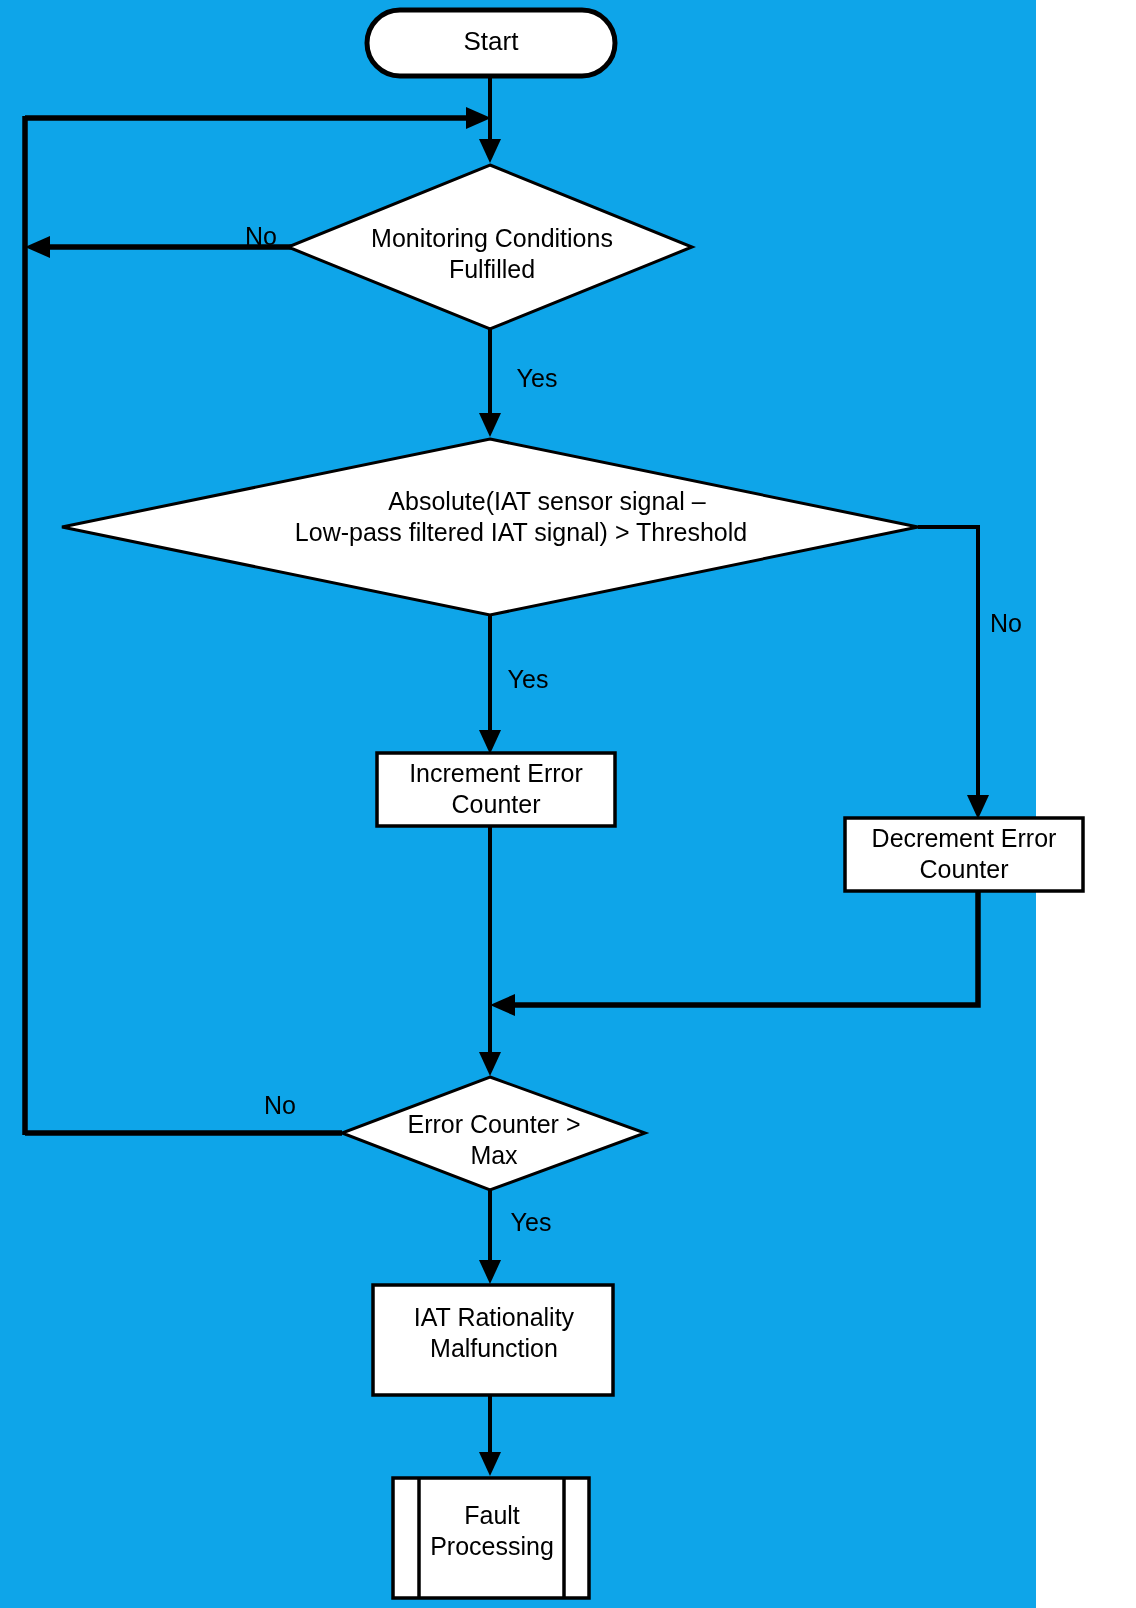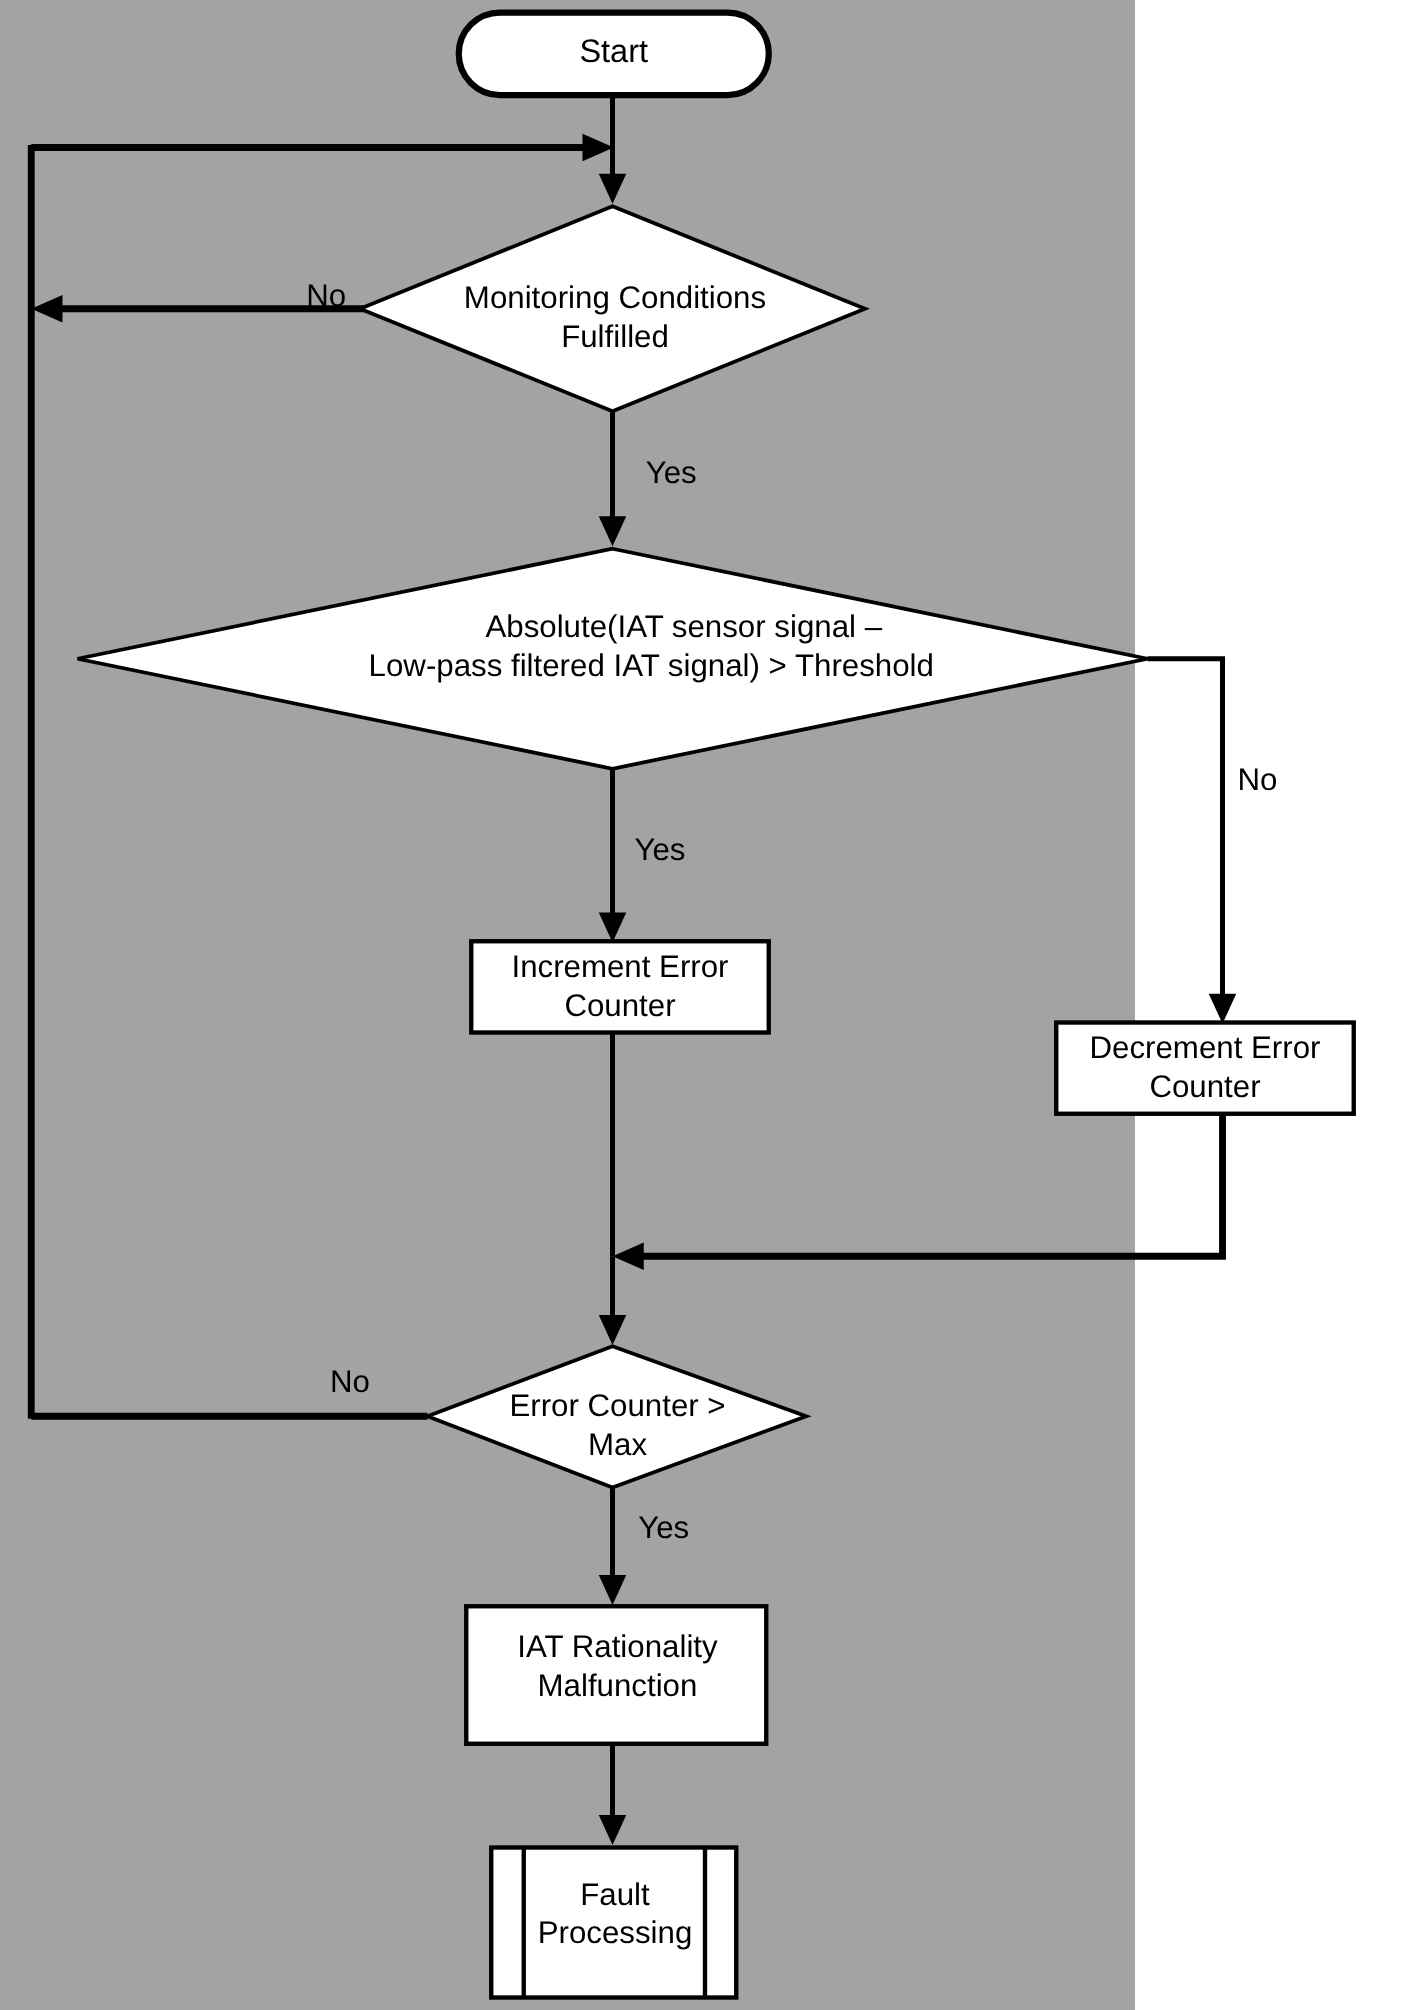--- a/index.html
+++ b/index.html
@@ -8,23 +8,23 @@
     background: #ffffff;
   }
   body {
     width: 1136px;
     height: 1608px;
     overflow: hidden;
     font-family: "Liberation Sans", sans-serif;
   }
   #flowchart-root {
     position: relative;
-    width: 908px;
+    width: 1036px;
     height: 1608px;
-    background: #a3a3a3;
+    background: #0ea5e9;
   }
   svg#flow-svg {
     display: block;
     width: 1136px;
     height: 1608px;
   }
   .shape {
     fill: #ffffff;
     stroke: #000000;
   }

